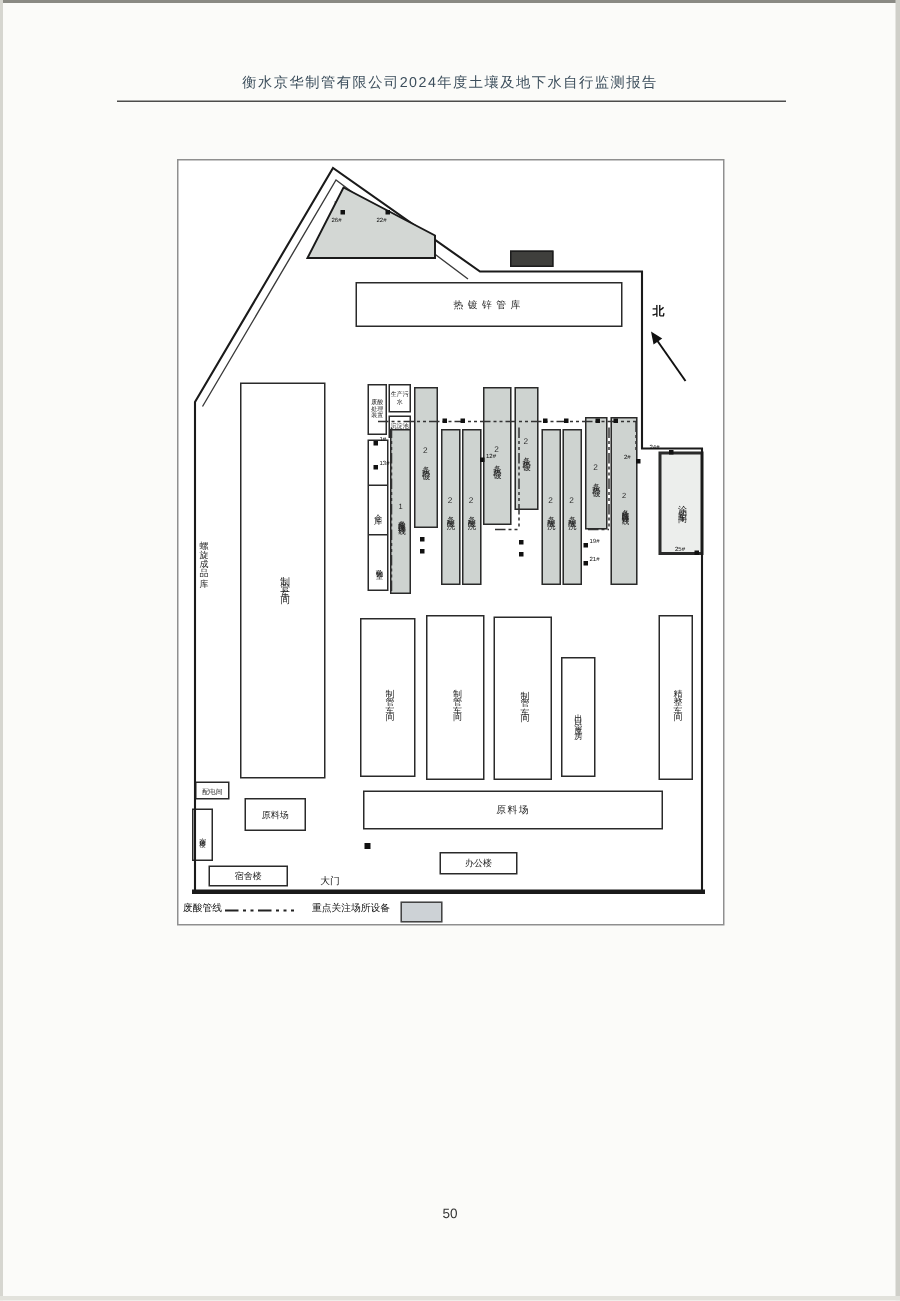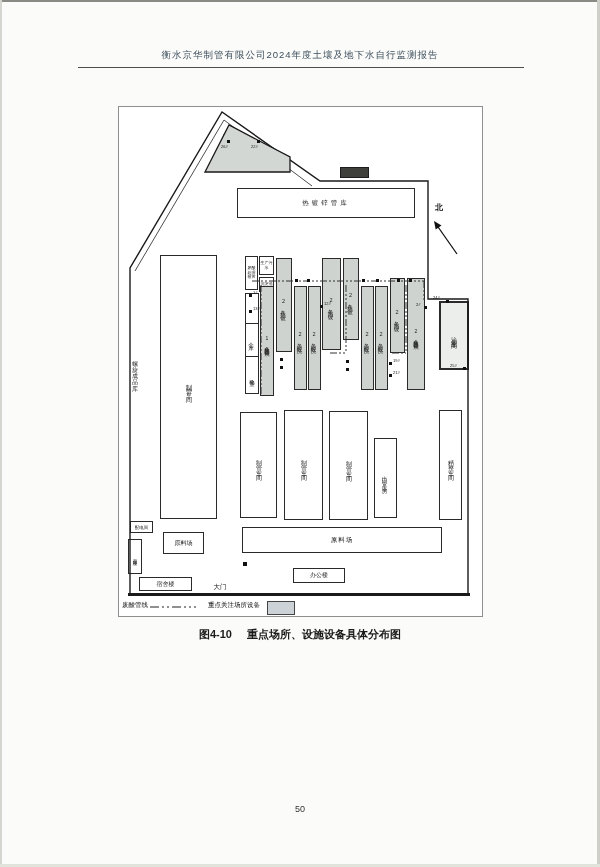--- a/index.html
+++ b/index.html
@@ -176,19 +176,15 @@
   <div class="abs dot" style="left:389px;top:374px;"></div>
   <div class="abs ptlbl" style="left:393px;top:371px;">21#</div>
   <div class="abs dot" style="left:424px;top:306px;"></div>
   <div class="abs ptlbl" style="left:416px;top:303px;">2#</div>
   <div class="abs dot" style="left:446px;top:300px;"></div>
   <div class="abs ptlbl" style="left:433px;top:296px;">24#</div>
   <div class="abs dot" style="left:463px;top:367px;"></div>
   <div class="abs ptlbl" style="left:450px;top:364px;">25#</div>
   <div class="abs dot" style="left:243px;top:562px;width:4px;height:4px;"></div>
 
-  <div class="abs caption">
-    <span>图4-10</span>
-    <span>重点场所、设施设备具体分布图</span>
-  </div>
   <div class="abs pagenum">50</div>
 
 </div>
 
 </body></html>

